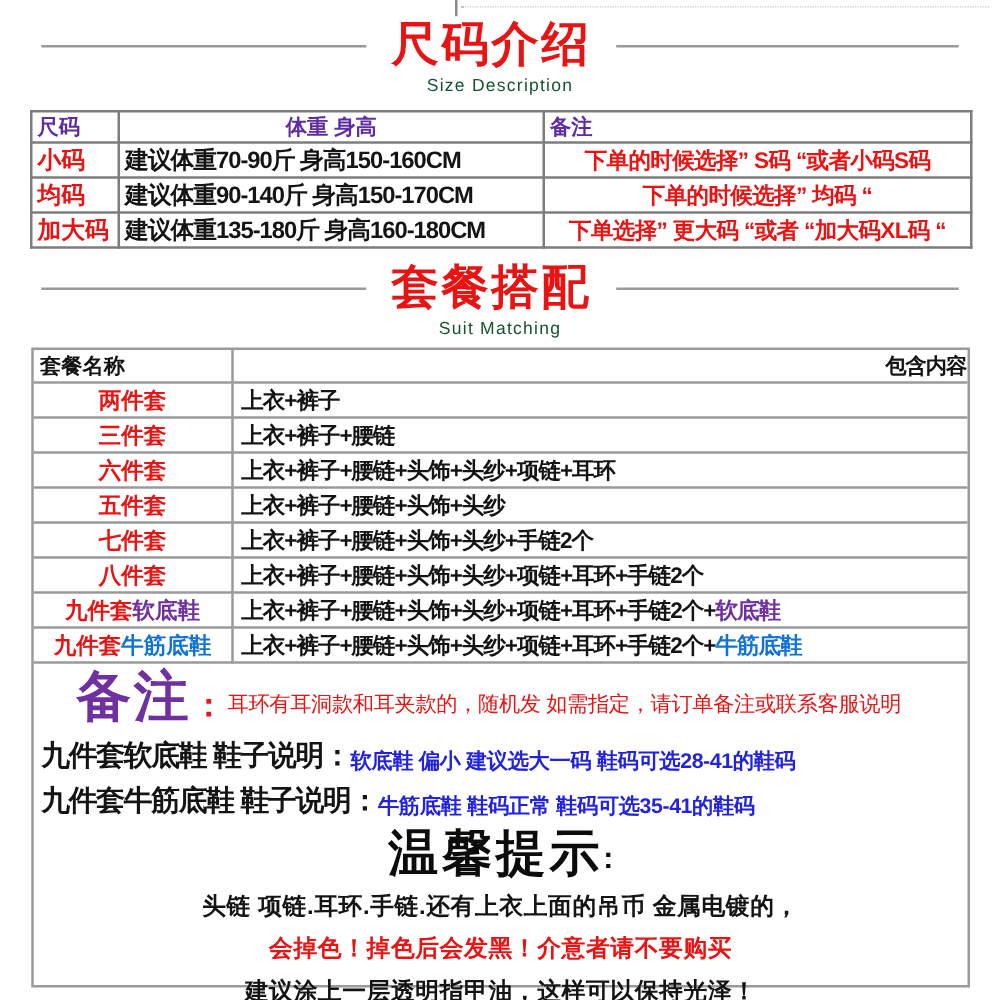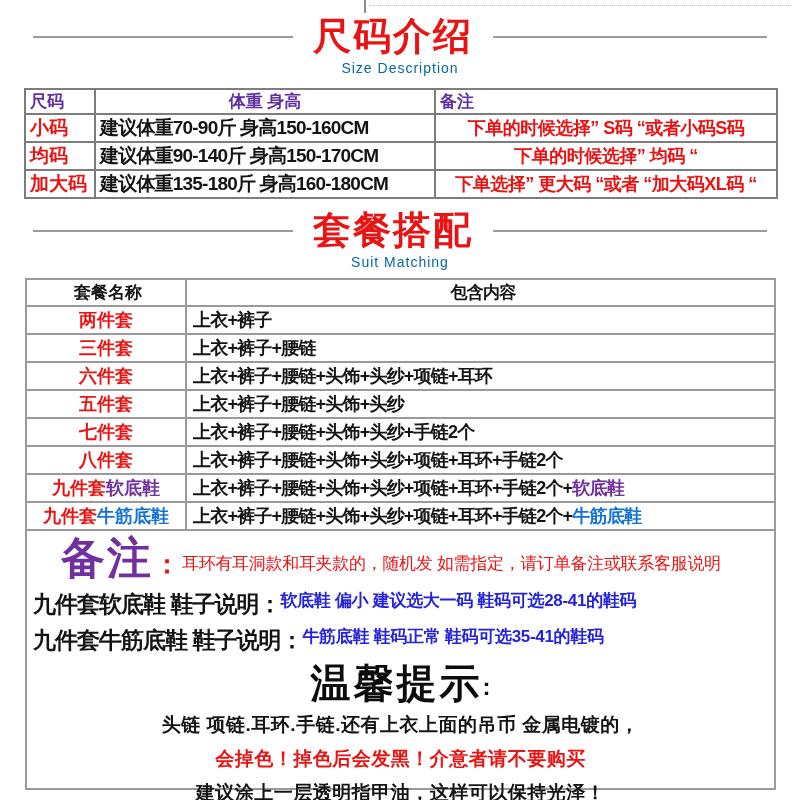--- a/index.html
+++ b/index.html
@@ -13,21 +13,21 @@
   
   .vline{position:absolute;left:364px;top:0;width:2px;height:13px;background:#8a8a8a;}
   .dotline{position:absolute;left:369px;top:5px;width:422px;height:0;border-top:1px dotted #c4c4c4;}
 
   
   .sec{position:absolute;left:0;width:800px;text-align:center;}
   .sec-row{display:flex;align-items:center;justify-content:center;gap:20px;}
   .sec-line{height:2px;background:#9a9a9a;}
   .sec-line.l{width:260px;} .sec-line.r{width:274px;}
   .sec-title{font-size:38px;font-weight:700;color:var(--red);letter-spacing:2px;line-height:1.1;}
-  .sec-sub{font-size:14px;color:#0369a1;margin-top:2px;letter-spacing:1px;}
+  .sec-sub{font-size:14px;color:#14532d;margin-top:2px;letter-spacing:1px;}
   #sec1{top:16px;} #sec2{top:210px;}
 
   
   .size-table{
     position:absolute;top:88px;left:24px;width:754px;
     border-collapse:collapse;table-layout:fixed;
   }
   .size-table td{border:2px solid #7d7d7d;padding:0 4px;white-space:nowrap;overflow:hidden;}
   .size-table .hrow td{height:22px;font-size:17px;font-weight:700;color:var(--header_purple);}
   .size-table .hrow .h0{text-align:left;}
@@ -40,33 +40,33 @@
 
   
   .pkg-box{
     position:absolute;top:278px;left:25px;width:751px;height:512px;
     border:2px solid #9a9a9a;box-sizing:border-box;
   }
   .pkg-table{width:100%;border-collapse:collapse;table-layout:fixed;}
   .pkg-table td{white-space:nowrap;overflow:hidden;border-bottom:2px solid #9a9a9a;}
   .pkg-table .cname{width:152px;border-right:2px solid #9a9a9a;text-align:center;}
   .pkg-table .hrow td{height:23px;font-size:17px;font-weight:700;color:#141414;}
-  .pkg-table .hrow .cname{text-align:center;padding-left:5px;}
-  .pkg-table .hrow .ccontent{text-align:center;}
+  .pkg-table .hrow .cname{text-align:left;padding-left:5px;}
+  .pkg-table .hrow .ccontent{text-align:right;}
   .pkg-table tr.drow td{height:22px;font-size:18px;font-weight:700;}
   .pkg-table .ccontent{padding-left:6px;letter-spacing:-0.8px;text-align:left;}
 
   
   .remark{display:flex;align-items:center;padding:4px 0 2px 34px;white-space:nowrap;}
   .remark-label{font-size:44px;font-weight:700;color:var(--purple);line-height:1.05;letter-spacing:2px;}
   .remark-colon{font-size:26px;font-weight:700;color:var(--red);margin:12px 2px 0 1px;}
   .remark-text{font-size:17px;font-weight:400;color:var(--red);margin-top:10px;letter-spacing:-0.3px;}
 
   
-  .shoe-line{display:flex;align-items:flex-start;padding-left:6px;margin-top:5px;white-space:nowrap;}
+  .shoe-line{display:flex;align-items:flex-end;padding-left:6px;margin-top:5px;white-space:nowrap;}
   .shoe-label{font-size:23px;font-weight:700;color:#141414;letter-spacing:-1px;}
   .shoe-desc{font-size:17px;font-weight:700;color:var(--blue_text);letter-spacing:-0.3px;}
 
   
   .tips{text-align:center;margin-top:6px;}
   .tips-head{display:inline-flex;align-items:flex-end;}
   .tips-title{font-size:40px;font-weight:800;color:#0c0c0c;letter-spacing:3px;line-height:1.05;}
   .tips-colon{font-size:24px;font-weight:800;color:#0c0c0c;margin-bottom:3px;}
   .tip-line{font-size:19px;font-weight:700;margin-top:8px;letter-spacing:0.5px;white-space:nowrap;}
   .tip-black{color:#141414;} .tip-red{color:var(--red);}

